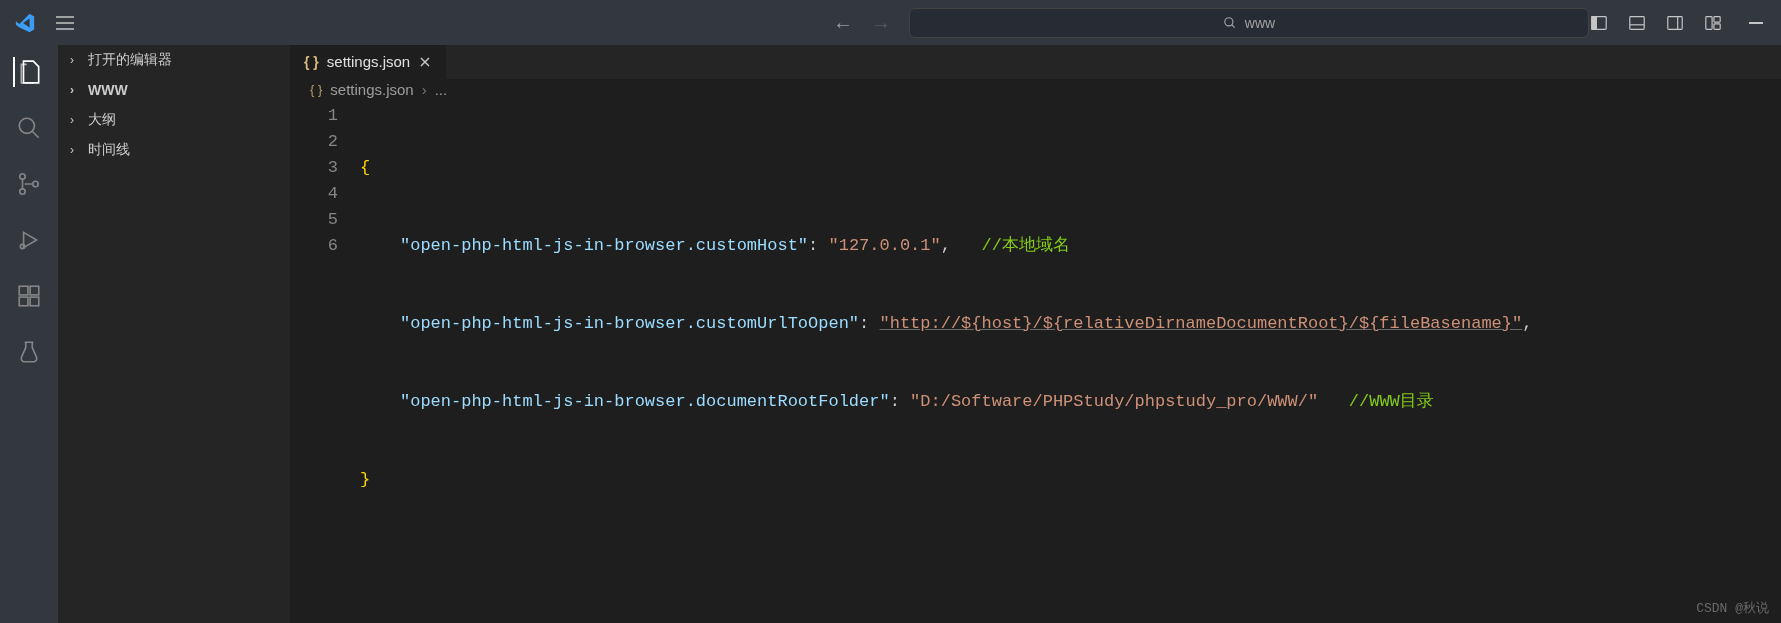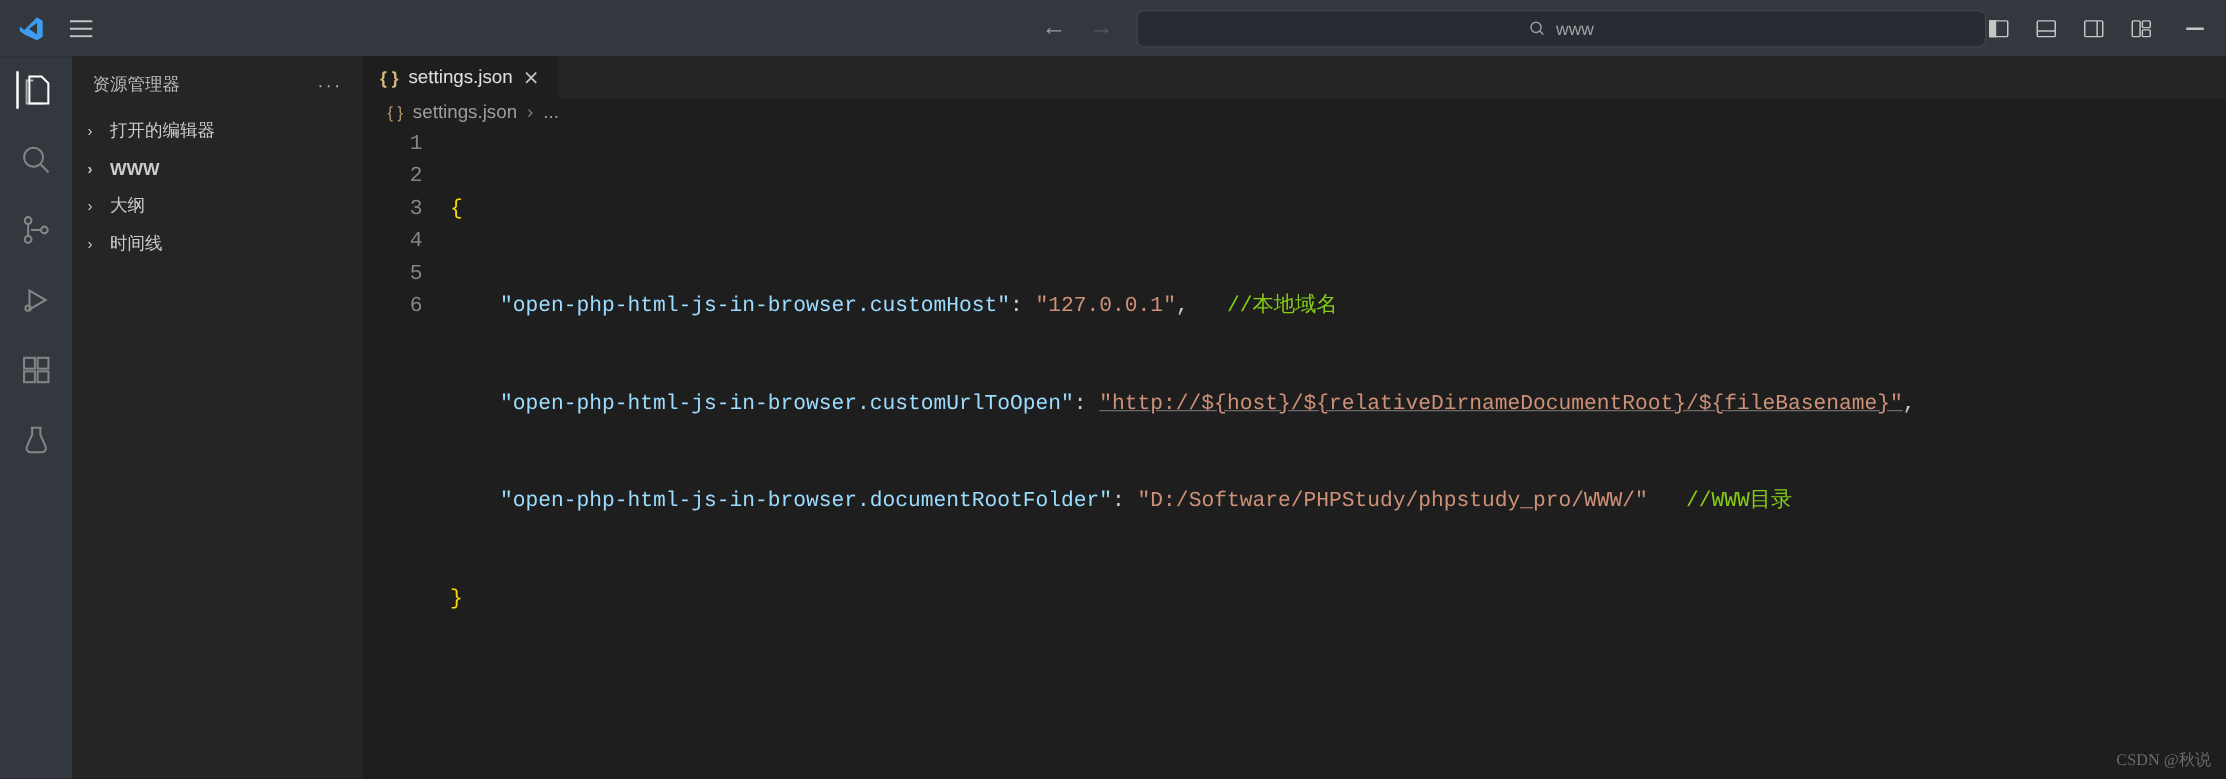--- a/index.html
+++ b/index.html
@@ -92,21 +92,21 @@
 .code .line { height: 26px; }
 .brace { color: #ffd700; }
 .key { color: #9cdcfe; }
 .punct { color: #cccccc; }
 .str { color: #ce9178; }
 .link { color: #ce9178; text-decoration: underline; text-decoration-color: #6a6a6a; }
 .comment { color: #84cc16; }
 .indent { display: inline-block; width: 40px; }
 .watermark {
   position: absolute; bottom: 6px; right: 12px;
-  font-size: 13px; color: #6a6a6a; font-family: Liberation Serif, serif; margin-left: 39px;
+  font-size: 13px; color: #6a6a6a; font-family: Liberation Mono, monospace; margin-left: 39px;
 }
 </style>
 </head>
 <body>
 
 <div class="title-bar">
   <div class="logo">
     <svg viewBox="0 0 24 24">
         <path d="M17 2 L6 13 L2 10 L2 14 L6 17 L17 22 L22 19 L22 5 Z M17 7 L17 17 L10 12 Z" fill="#3b9cf2"></path>
       </svg>
@@ -198,24 +198,20 @@
         </svg>
       </div>
     <div class="act-icon">
         <svg viewBox="0 0 24 24">
           <path d="M9 3v5l-4 9a3 3 0 003 4h8a3 3 0 003-4l-4-9V3M8 3h8"></path>
         </svg>
       </div>
   </div>
 
   <div class="sidebar">
-    <div class="sidebar-header">
-      <span>资源管理器</span>
-      <span class="dots">···</span>
-    </div>
     <div class="tree-item">
         <span class="chev">›</span>
         <span>打开的编辑器</span>
       </div>
     <div class="tree-item bold">
         <span class="chev">›</span>
         <span>WWW</span>
       </div>
     <div class="tree-item">
         <span class="chev">›</span>

